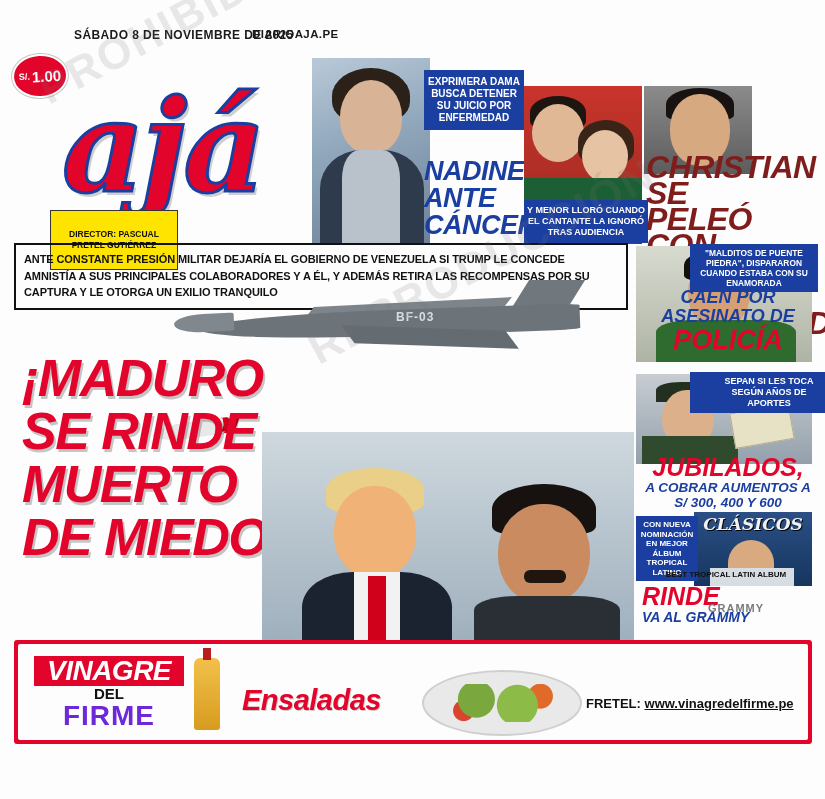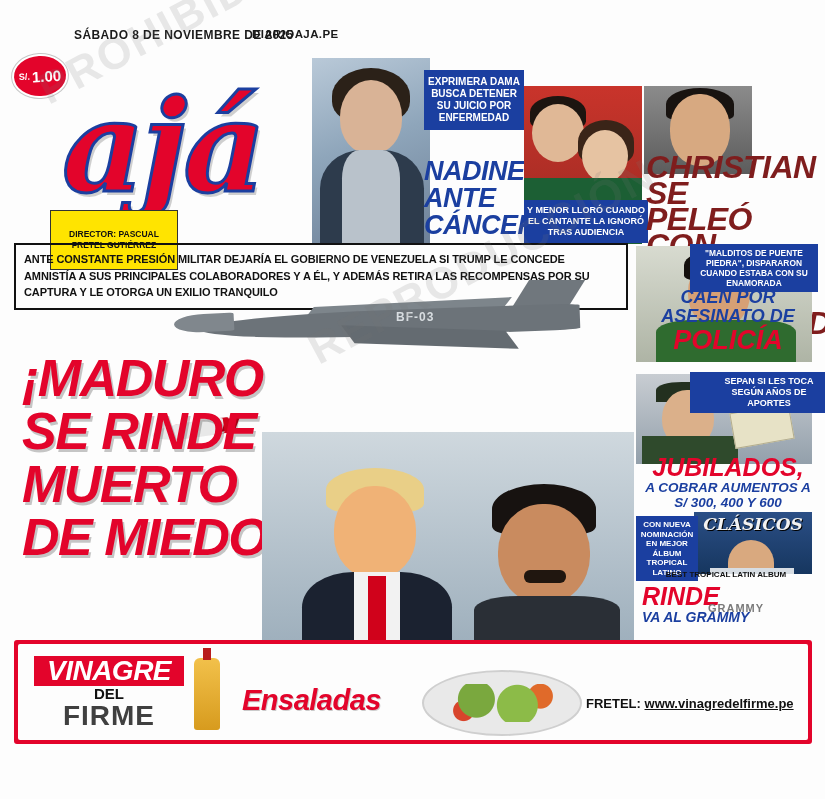--- a/index.html
+++ b/index.html
@@ -570,21 +570,21 @@
     color: #1b3fa0;
     font-size: 13.5px;
     font-weight: bold;
     font-style: italic;
     line-height: 15px;
   }
 
   .niche-photo {
     position: absolute;
     left: 694px; top: 512px;
-    width: 118px; height: 62px;
+    width: 118px; height: 74px;
     background: linear-gradient(180deg,#2b4f86 0%,#16365f 100%);
     overflow: hidden;
   }
   .niche-title {
     position: absolute;
     left: 6px; top: 2px;
     width: 106px;
     text-align: center;
     color: #f2f2f2;
     font-family: "DejaVu Serif", serif;
@@ -690,21 +690,21 @@
     line-height: 30px;
     letter-spacing: -0.5px;
   }
   .ad-brand .b2 {
     color: #111;
     font-size: 15px;
     font-weight: bold;
     line-height: 16px;
   }
   .ad-brand .b3 {
-    color: #404040;
+    color: #6d28d9;
     font-size: 28px;
     font-weight: bold;
     line-height: 28px;
     letter-spacing: 1px;
   }
   .ad-bottle {
     position: absolute;
     left: 176px; top: 14px;
     width: 26px; height: 72px;
     background: linear-gradient(180deg,#f2c14b 0%, #d79b1e 100%);

